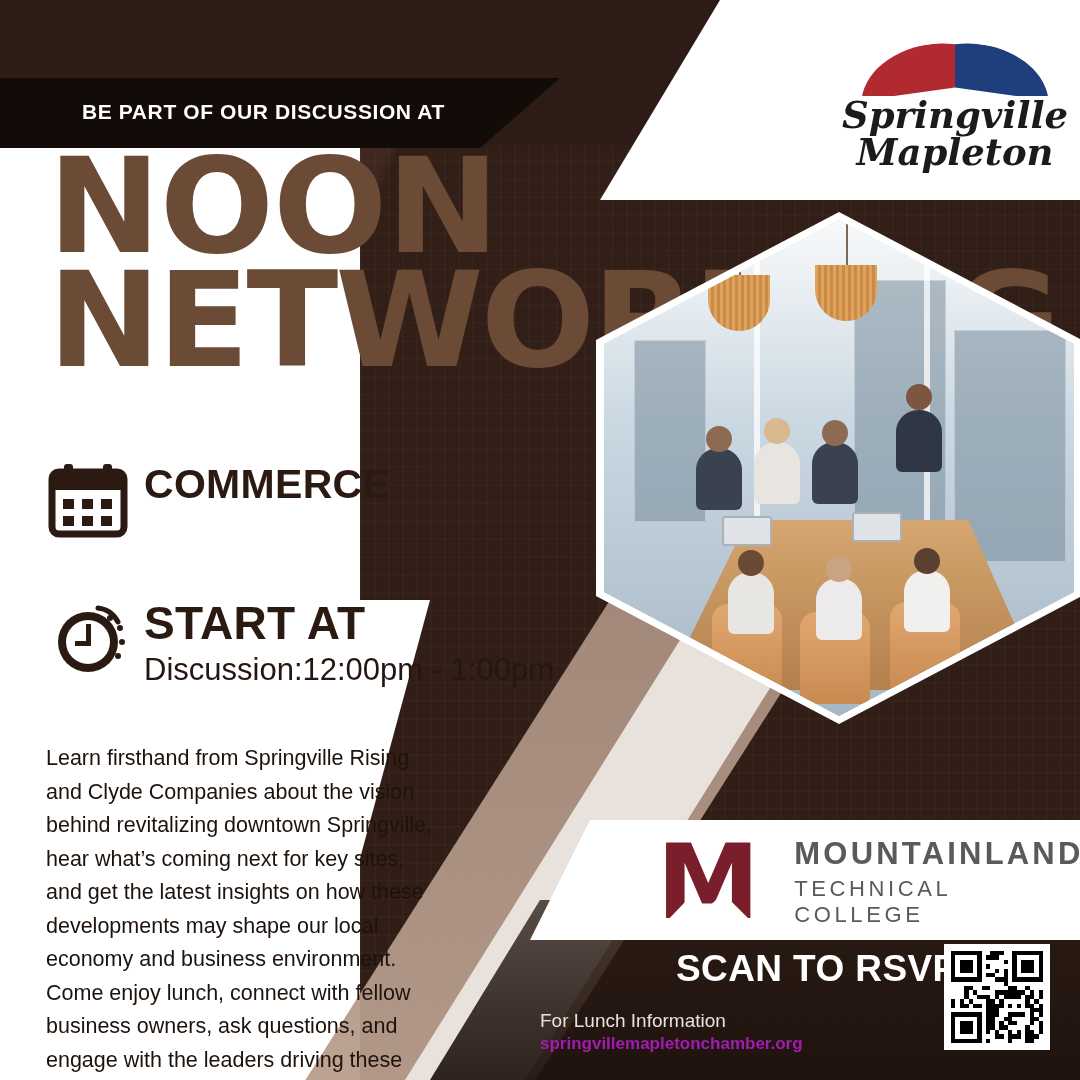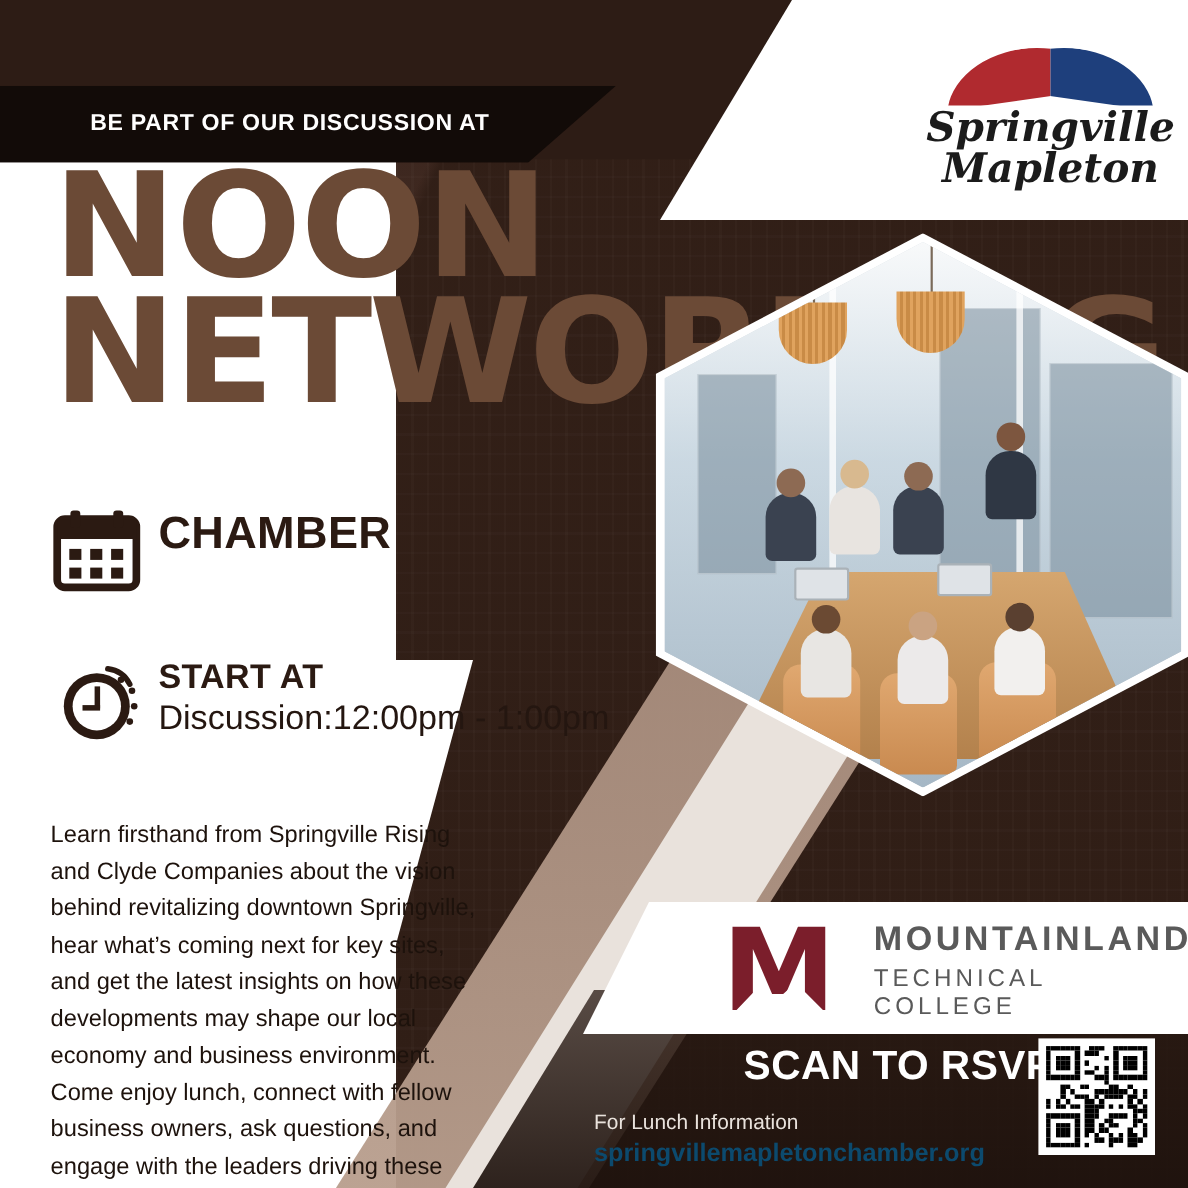--- a/index.html
+++ b/index.html
@@ -148,21 +148,21 @@
   .txt-date {
     color:#2b1a12;
     font-weight:bold;
     font-size: 41px;
     line-height: 1.12;
     letter-spacing: .3px;
   }
   .start-title{
     color:#2b1a12;
     font-weight:bold;
-    font-size: 31px;
+    font-size: 46px;
     line-height: 1.1;
     letter-spacing: .3px;
   }
   .start-line{
     color:#241610;
     font-size: 31px;
     line-height: 1.35;
     font-weight: 400;
   }
 
@@ -363,22 +363,22 @@
   }
   .info{
     position:absolute;
     left: 540px; top: 1010px;
     color:#e9e2dc;
     font-size: 19px;
   }
   .site{
     position:absolute;
     left: 540px; top: 1034px;
-    color:#0c4a6e;
-    font-size: 23px;
+    color:#a21caf;
+    font-size: 17px;
     font-weight: bold;
   }
   .qr{
     position:absolute;
     left: 944px; top: 944px;
     width: 106px; height: 106px;
     background:#ffffff;
     padding: 7px;
     box-sizing: border-box;
   }
@@ -425,21 +425,21 @@
           <rect x="15" y="37" width="11" height="10"></rect>
           <rect x="34" y="37" width="11" height="10"></rect>
           <rect x="53" y="37" width="11" height="10"></rect>
           <rect x="15" y="54" width="11" height="10"></rect>
           <rect x="34" y="54" width="11" height="10"></rect>
           <rect x="53" y="54" width="11" height="10"></rect>
         </g>
       </svg>
     </div>
     <div class="txt-date">
-      <div>CHAMBER</div>
+      <div>COMMERCE</div>
     </div>
   </div>
 
   <div class="row row-time">
     <div class="icon-box">
       <svg width="82" height="82" viewBox="0 0 82 82" aria-hidden="true">
         <circle cx="40" cy="44" r="30" fill="#2b1a12"></circle>
         <circle cx="40" cy="44" r="22" fill="#ffffff"></circle>
         <rect x="38" y="26" width="5" height="20" fill="#2b1a12"></rect>
         <rect x="27" y="43" width="16" height="5" fill="#2b1a12"></rect>

